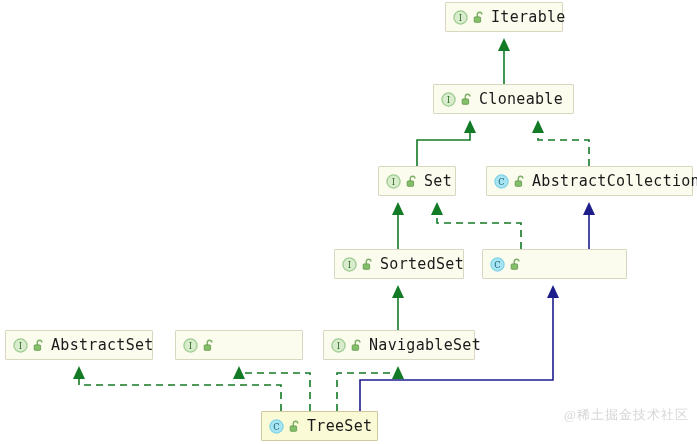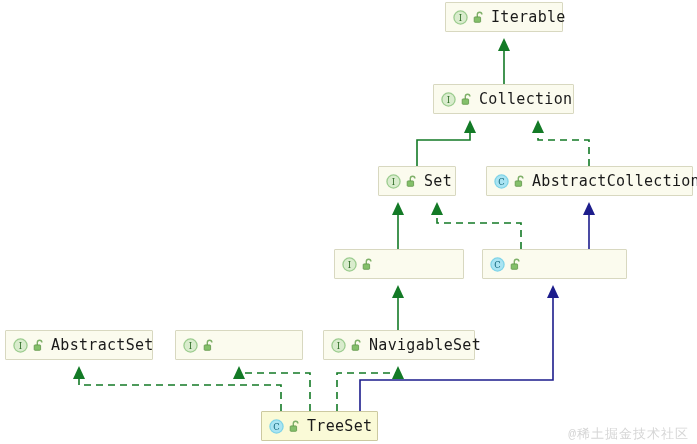--- a/index.html
+++ b/index.html
@@ -55,22 +55,22 @@
   .visibility-icon {
     flex: 0 0 auto;
     width: 12px;
     height: 13px;
     display: block;
     margin-right: 1px;
   }
   #watermark {
     position: absolute;
     right: 8px;
-    bottom: 1px;
-    font-family: Liberation Mono, monospace;
+    bottom: 20px;
+    font-family: Liberation Serif, serif;
     font-size: 13px;
     color: #d6d6d6;
     letter-spacing: 1px;
     user-select: none;
   }
 </style>
 </head>
 <body>
 
 <div id="diagram-root">
@@ -114,21 +114,21 @@
       </div>
       <div class="uml-node" style="left: 433px; top: 84px; width: 141px;">
         <svg viewBox="0 0 16 16" class="stereotype-icon">
           <circle cx="8" cy="8" r="7" fill="#d9eccd" stroke="#9ccc8f" stroke-width="1.4"></circle>
           <text x="8" y="11.4" text-anchor="middle" font-family="&quot;DejaVu Serif&quot;,&quot;Liberation Serif&quot;,serif" font-size="9" fill="#2d6b23">I</text>
         </svg>
         <svg viewBox="0 0 12 13" class="visibility-icon">
           <path d="M4.3 6 V3.6 A2.3 2.3 0 0 1 8.9 3.6" fill="none" stroke="#7fb069" stroke-width="1.4"></path>
           <rect x="1.2" y="5.9" width="6.4" height="5.4" rx="0.8" fill="#84c06a" stroke="#5d9448" stroke-width="0.8"></rect>
         </svg>
-        <span class="node-label">Collection</span>
+        <span class="node-label">Cloneable</span>
       </div>
       <div class="uml-node" style="left: 378px; top: 166px; width: 78px;">
         <svg viewBox="0 0 16 16" class="stereotype-icon">
           <circle cx="8" cy="8" r="7" fill="#d9eccd" stroke="#9ccc8f" stroke-width="1.4"></circle>
           <text x="8" y="11.4" text-anchor="middle" font-family="&quot;DejaVu Serif&quot;,&quot;Liberation Serif&quot;,serif" font-size="9" fill="#2d6b23">I</text>
         </svg>
         <svg viewBox="0 0 12 13" class="visibility-icon">
           <path d="M4.3 6 V3.6 A2.3 2.3 0 0 1 8.9 3.6" fill="none" stroke="#7fb069" stroke-width="1.4"></path>
           <rect x="1.2" y="5.9" width="6.4" height="5.4" rx="0.8" fill="#84c06a" stroke="#5d9448" stroke-width="0.8"></rect>
         </svg>
@@ -147,20 +147,21 @@
       </div>
       <div class="uml-node" style="left: 334px; top: 249px; width: 130px;">
         <svg viewBox="0 0 16 16" class="stereotype-icon">
           <circle cx="8" cy="8" r="7" fill="#d9eccd" stroke="#9ccc8f" stroke-width="1.4"></circle>
           <text x="8" y="11.4" text-anchor="middle" font-family="&quot;DejaVu Serif&quot;,&quot;Liberation Serif&quot;,serif" font-size="9" fill="#2d6b23">I</text>
         </svg>
         <svg viewBox="0 0 12 13" class="visibility-icon">
           <path d="M4.3 6 V3.6 A2.3 2.3 0 0 1 8.9 3.6" fill="none" stroke="#7fb069" stroke-width="1.4"></path>
           <rect x="1.2" y="5.9" width="6.4" height="5.4" rx="0.8" fill="#84c06a" stroke="#5d9448" stroke-width="0.8"></rect>
         </svg>
+        <span class="node-label">SortedSet</span>
       </div>
       <div class="uml-node" style="left: 482px; top: 249px; width: 145px;">
         <svg viewBox="0 0 16 16" class="stereotype-icon">
           <circle cx="8" cy="8" r="7" fill="#a9e4f2" stroke="#7fd4e8" stroke-width="1.4"></circle>
           <text x="8" y="11.4" text-anchor="middle" font-family="&quot;DejaVu Serif&quot;,&quot;Liberation Serif&quot;,serif" font-size="9" fill="#13687d">C</text>
         </svg>
         <svg viewBox="0 0 12 13" class="visibility-icon">
           <path d="M4.3 6 V3.6 A2.3 2.3 0 0 1 8.9 3.6" fill="none" stroke="#7fb069" stroke-width="1.4"></path>
           <rect x="1.2" y="5.9" width="6.4" height="5.4" rx="0.8" fill="#84c06a" stroke="#5d9448" stroke-width="0.8"></rect>
         </svg>

